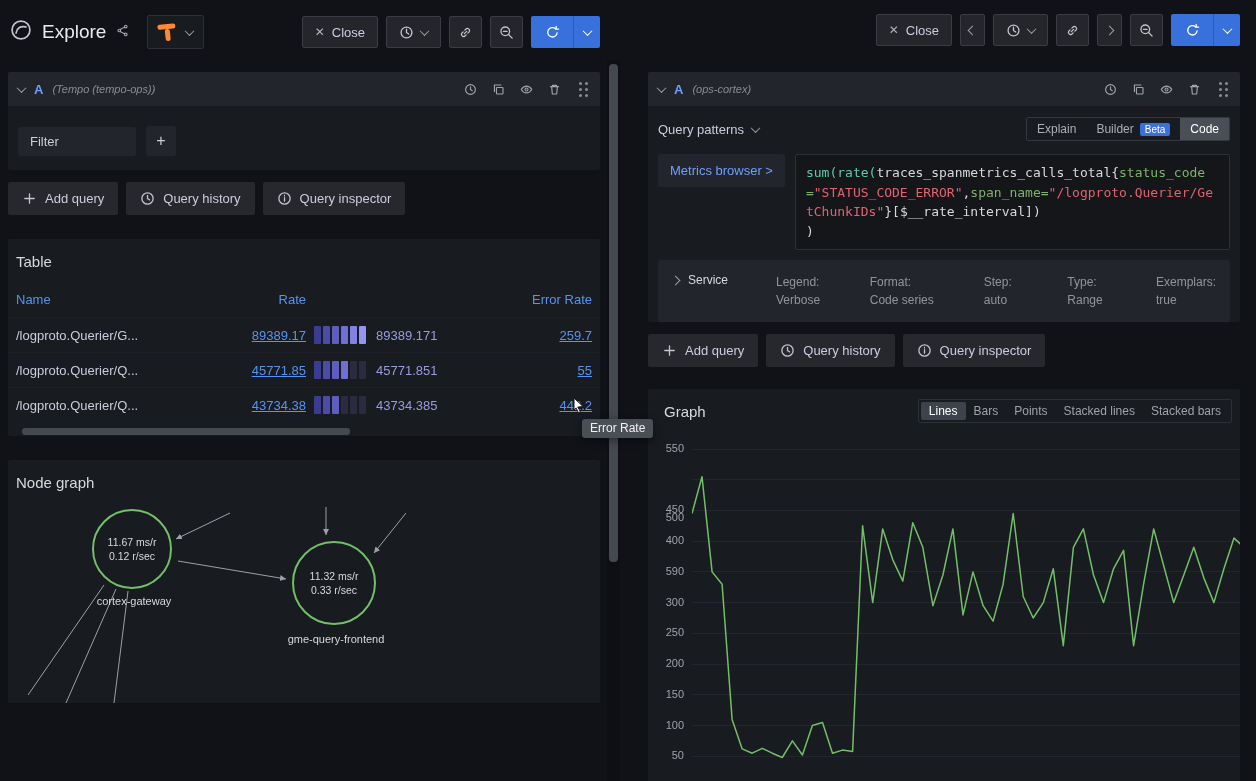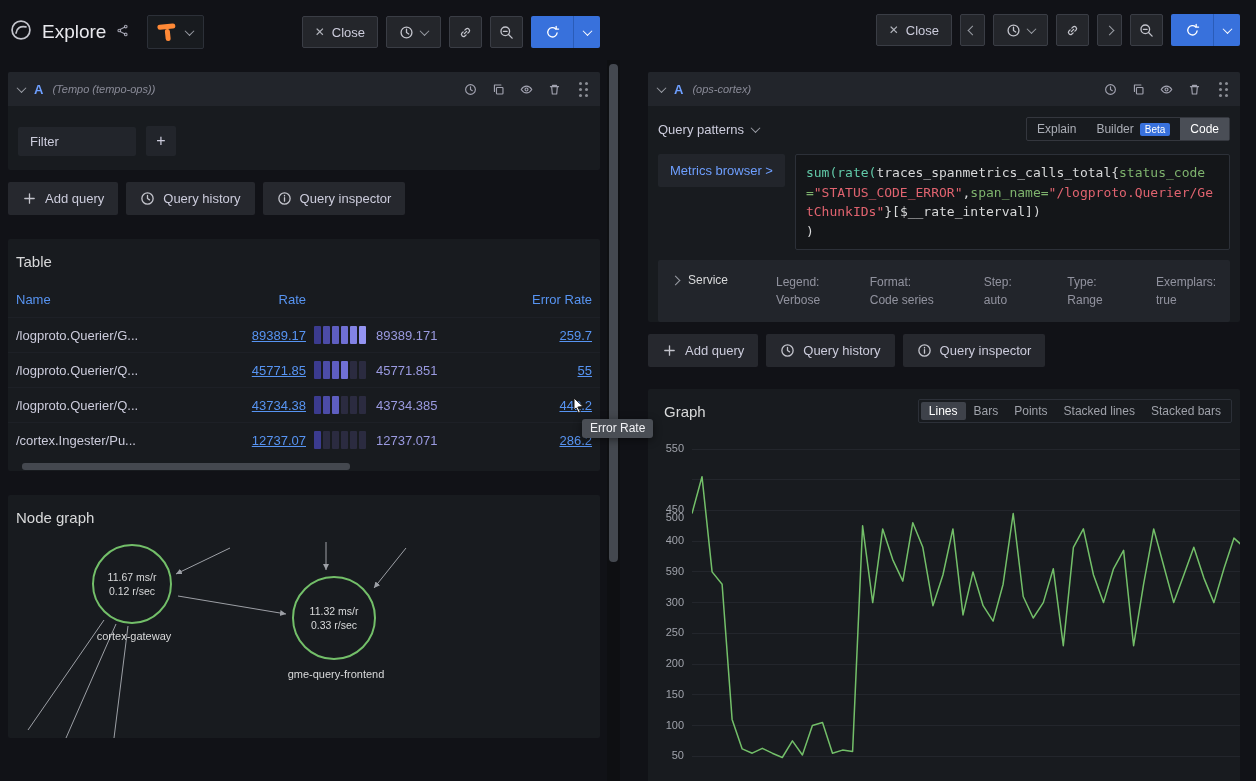--- a/index.html
+++ b/index.html
@@ -302,36 +302,20 @@
               <span class="seg-bar" style="background: rgb(59, 59, 143);"></span>
               <span class="seg-bar" style="background: rgb(76, 76, 168);"></span>
               <span class="seg-bar" style="background: rgb(94, 94, 192);"></span>
               <span class="seg-bar" style="background: rgb(43, 43, 64);"></span>
               <span class="seg-bar" style="background: rgb(43, 43, 64);"></span>
               <span class="seg-bar" style="background: rgb(43, 43, 64);"></span>
             </span>
             <span class="barval">43734.385</span>
           </div>
         <div class="td err"><a class="val-link">442.2</a></div>
-      </div>
-      <div class="trow">
-        <div class="td name">/cortex.Ingester/Pu...</div>
-        <div class="td rate"><a class="val-link">12737.07</a></div>
-        <div class="td bar">
-            <span class="bargauge">
-              <span class="seg-bar" style="background: rgb(59, 59, 143);"></span>
-              <span class="seg-bar" style="background: rgb(43, 43, 64);"></span>
-              <span class="seg-bar" style="background: rgb(43, 43, 64);"></span>
-              <span class="seg-bar" style="background: rgb(43, 43, 64);"></span>
-              <span class="seg-bar" style="background: rgb(43, 43, 64);"></span>
-              <span class="seg-bar" style="background: rgb(43, 43, 64);"></span>
-            </span>
-            <span class="barval">12737.071</span>
-          </div>
-        <div class="td err"><a class="val-link">286.2</a></div>
       </div>
 
       <div class="hscroll">
           <div class="hthumb"></div>
         </div>
     </div>
 
     <div class="panel nodegraph-panel">
       <h2>Node graph</h2>
       <div class="ng-canvas">

